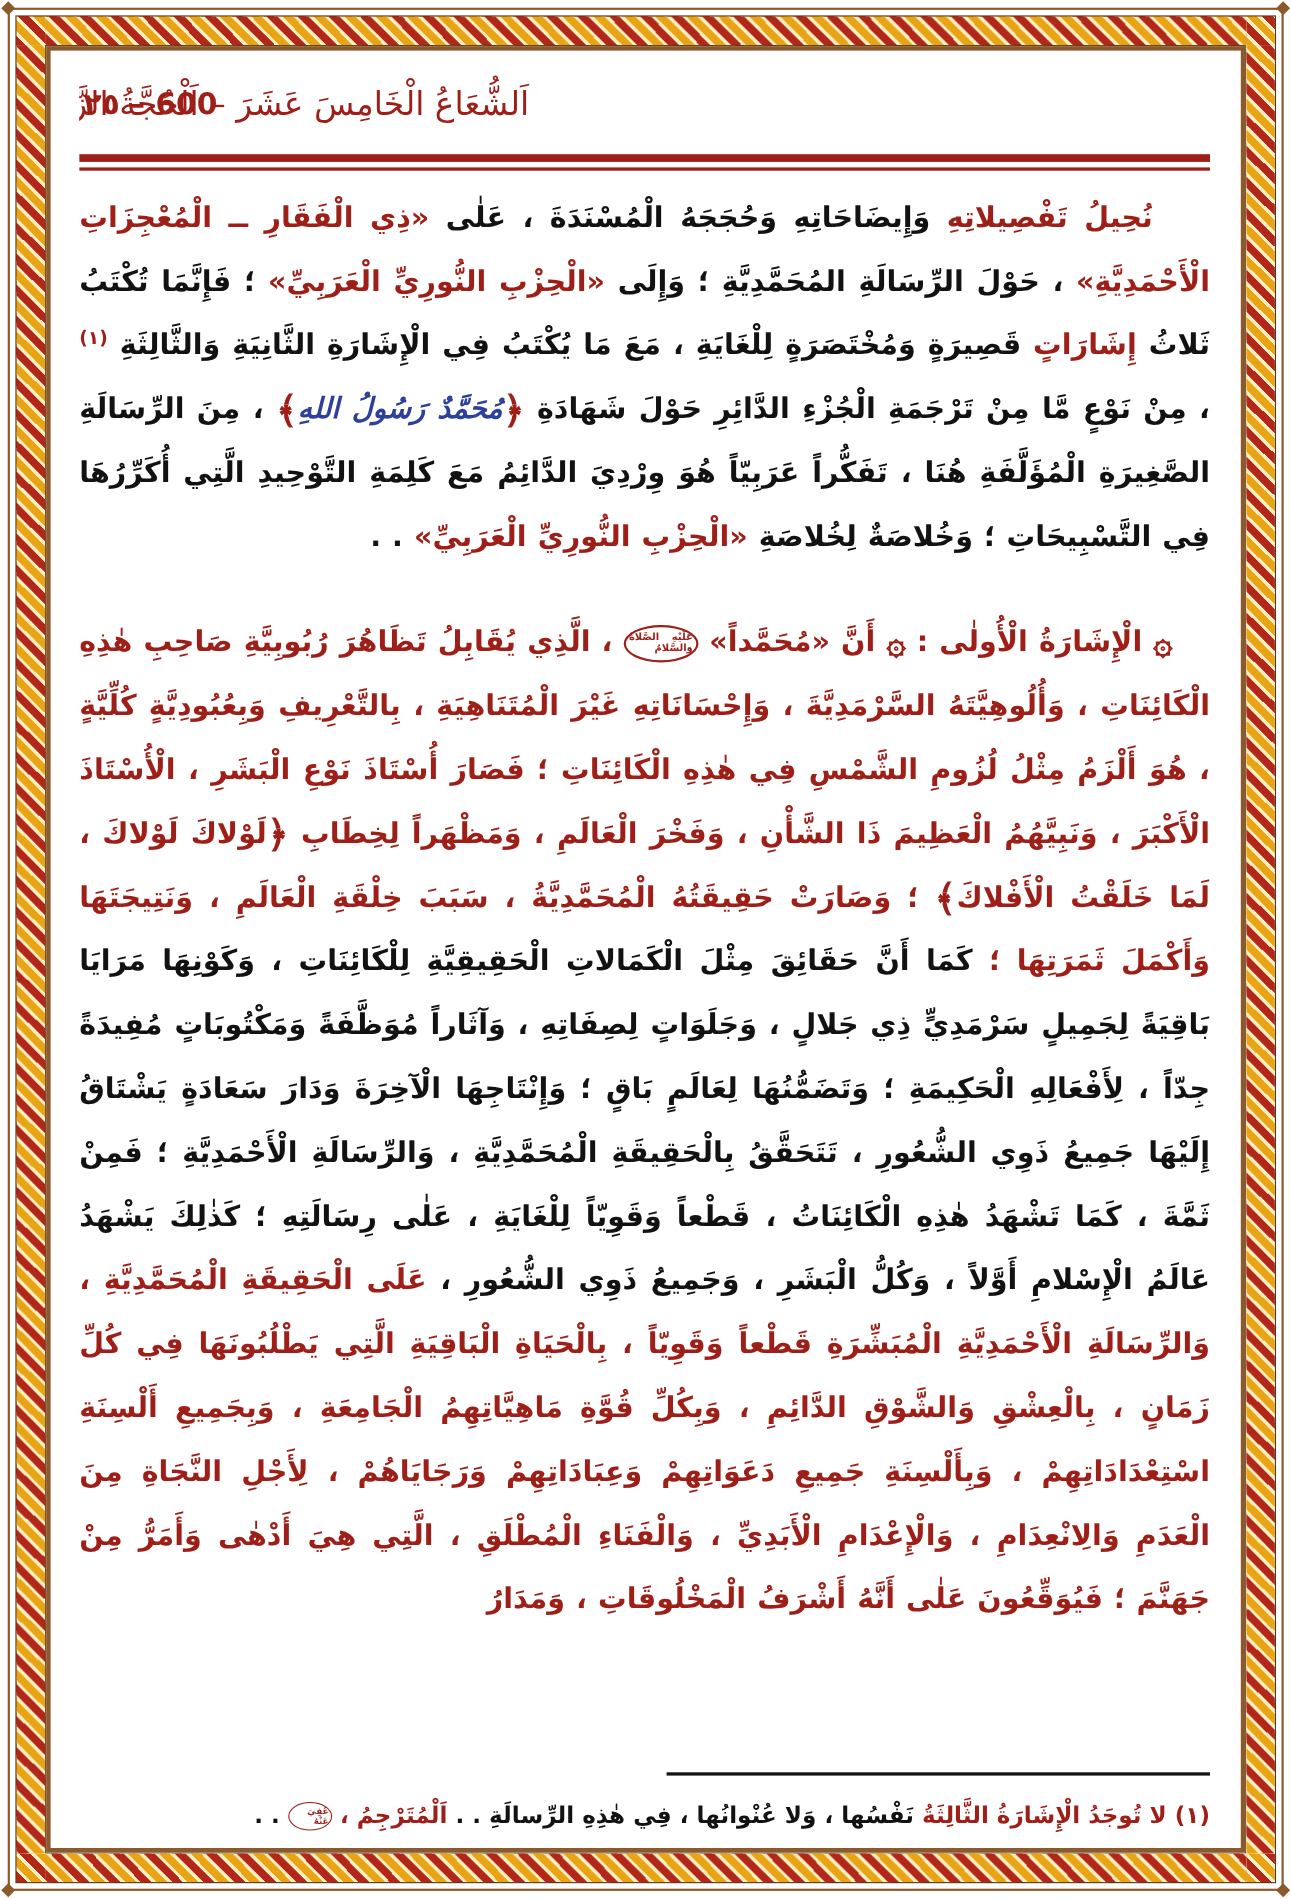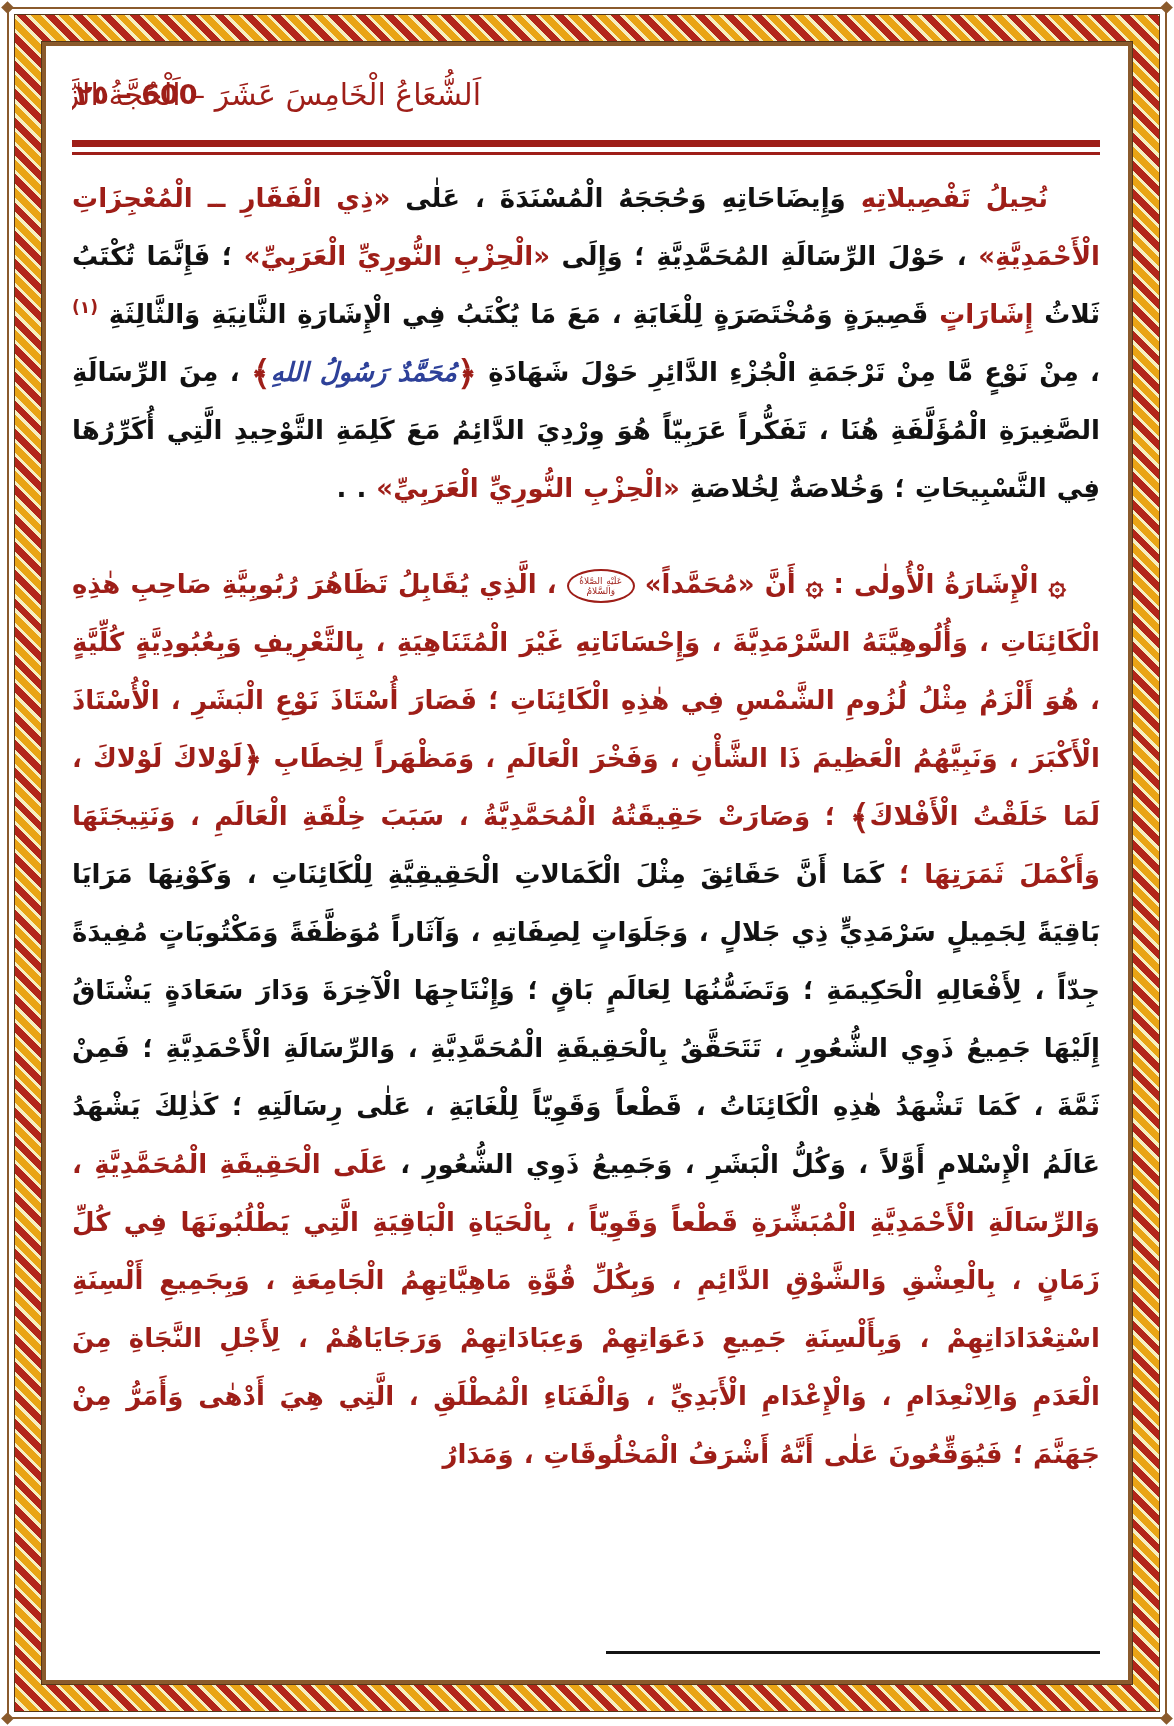--- a/index.html
+++ b/index.html
@@ -51,22 +51,22 @@
 
   .seg-black{color:var(--ink);}
   .seg-red{color:var(--red);}
   .seg-blue{color:var(--blue);font-style:italic;}
   .seg-bold{font-weight:bold;}
   .seg-sup{vertical-align:super;font-size:17px;line-height:0;}
   .seg-bracket{font-size:34px;line-height:0;vertical-align:-4px;}
   .seg-orn{font-size:30px;line-height:0;vertical-align:-2px;}
 
   .seal{
-    display:inline-block;width:58px;font-size:9px;line-height:10px;text-align:center;
-    vertical-align:middle;color:var(--red);font-weight:normal;white-space:normal;
+    display:inline-block;width:58px;font-size:9px;line-height:10px;
+    vertical-align:middle;color:var(--red);font-weight:bold;white-space:normal;
     border:2px solid var(--red);border-radius:50%;padding:5px 3px;text-indent:0;
   }
   .seal-small{width:34px;font-size:8px;line-height:9px;padding:3px 2px;border-width:1.5px;}
 
   
   .footnote{position:absolute;bottom:6px;right:0;left:0;}
   .footnote-rule{width:494px;height:3px;background:#141414;margin-bottom:16px;}
   .footnote-text{
     font-size:21px;line-height:40px;font-weight:bold;color:var(--ink);
     text-align:right;white-space:nowrap;
@@ -91,15 +91,16 @@
   </div>
 
   <div class="double-rule"></div>
 
   <p class="para para-intro"><span class="seg-red">نُحِيلُ تَفْصِيلاتِهِ</span><span class="seg-black"> وَإِيضَاحَاتِهِ وَحُجَجَهُ الْمُسْنَدَةَ ، عَلٰى </span><span class="seg-red seg-bold">«ذِي الْفَقَارِ ــ الْمُعْجِزَاتِ الْأَحْمَدِيَّةِ»</span><span class="seg-black"> ، حَوْلَ الرِّسَالَةِ المُحَمَّدِيَّةِ ؛ وَإِلَى </span><span class="seg-red seg-bold">«الْحِزْبِ النُّورِيِّ الْعَرَبِيِّ»</span><span class="seg-black"> ؛ فَإِنَّمَا تُكْتَبُ ثَلاثُ </span><span class="seg-red">إِشَارَاتٍ</span><span class="seg-black"> قَصِيرَةٍ وَمُخْتَصَرَةٍ لِلْغَايَةِ ، مَعَ مَا يُكْتَبُ فِي الْإِشَارَةِ الثَّانِيَةِ وَالثَّالِثَةِ </span><span class="seg-red seg-sup">(١)</span><span class="seg-black"> ، مِنْ نَوْعٍ مَّا مِنْ تَرْجَمَةِ الْجُزْءِ الدَّائِرِ حَوْلَ شَهَادَةِ </span><span class="seg-red seg-bracket">﴿</span><span class="seg-blue seg-bold">مُحَمَّدٌ رَسُولُ اللهِ</span><span class="seg-red seg-bracket">﴾</span><span class="seg-black"> ، مِنَ الرِّسَالَةِ الصَّغِيرَةِ الْمُؤَلَّفَةِ هُنَا ، تَفَكُّراً عَرَبِيّاً هُوَ وِرْدِيَ الدَّائِمُ مَعَ كَلِمَةِ التَّوْحِيدِ الَّتِي أُكَرِّرُهَا فِي التَّسْبِيحَاتِ ؛ وَخُلاصَةٌ لِخُلاصَةِ </span><span class="seg-red seg-bold">«الْحِزْبِ النُّورِيِّ الْعَرَبِيِّ»</span><span class="seg-black"> . .</span></p>
 
   <p class="para para-indication"><span class="seg-red seg-orn">۞</span><span class="seg-red seg-bold"> الْإِشَارَةُ الْأُولٰى : </span><span class="seg-red seg-orn">۞</span><span class="seg-red seg-bold"> أَنَّ «مُحَمَّداً» </span><span class="seal">عَلَيْهِ الصَّلاةُ وَالسَّلامُ</span><span class="seg-red"> ، الَّذِي يُقَابِلُ تَظَاهُرَ رُبُوبِيَّةِ صَاحِبِ هٰذِهِ الْكَائِنَاتِ ، وَأُلُوهِيَّتَهُ السَّرْمَدِيَّةَ ، وَإِحْسَانَاتِهِ غَيْرَ الْمُتَنَاهِيَةِ ، بِالتَّعْرِيفِ وَبِعُبُودِيَّةٍ كُلِّيَّةٍ ، هُوَ أَلْزَمُ مِثْلُ لُزُومِ الشَّمْسِ فِي هٰذِهِ الْكَائِنَاتِ ؛ فَصَارَ أُسْتَاذَ نَوْعِ الْبَشَرِ ، الْأُسْتَاذَ الْأَكْبَرَ ، وَنَبِيَّهُمُ الْعَظِيمَ ذَا الشَّأْنِ ، وَفَخْرَ الْعَالَمِ ، وَمَظْهَراً لِخِطَابِ </span><span class="seg-red seg-bracket">﴿</span><span class="seg-red seg-bold">لَوْلاكَ لَوْلاكَ ، لَمَا خَلَقْتُ الْأَفْلاكَ</span><span class="seg-red seg-bracket">﴾</span><span class="seg-red"> ؛ وَصَارَتْ حَقِيقَتُهُ الْمُحَمَّدِيَّةُ ، سَبَبَ خِلْقَةِ الْعَالَمِ ، وَنَتِيجَتَهَا وَأَكْمَلَ ثَمَرَتِهَا ؛ </span><span class="seg-black">كَمَا أَنَّ حَقَائِقَ مِثْلَ الْكَمَالاتِ الْحَقِيقِيَّةِ لِلْكَائِنَاتِ ، وَكَوْنِهَا مَرَايَا بَاقِيَةً لِجَمِيلٍ سَرْمَدِيٍّ ذِي جَلالٍ ، وَجَلَوَاتٍ لِصِفَاتِهِ ، وَآثَاراً مُوَظَّفَةً وَمَكْتُوبَاتٍ مُفِيدَةً جِدّاً ، لِأَفْعَالِهِ الْحَكِيمَةِ ؛ وَتَضَمُّنُهَا لِعَالَمٍ بَاقٍ ؛ وَإِنْتَاجِهَا الْآخِرَةَ وَدَارَ سَعَادَةٍ يَشْتَاقُ إِلَيْهَا جَمِيعُ ذَوِي الشُّعُورِ ، تَتَحَقَّقُ بِالْحَقِيقَةِ الْمُحَمَّدِيَّةِ ، وَالرِّسَالَةِ الْأَحْمَدِيَّةِ ؛ فَمِنْ ثَمَّةَ ، كَمَا تَشْهَدُ هٰذِهِ الْكَائِنَاتُ ، قَطْعاً وَقَوِيّاً لِلْغَايَةِ ، عَلٰى رِسَالَتِهِ ؛ كَذٰلِكَ يَشْهَدُ عَالَمُ الْإِسْلامِ أَوَّلاً ، وَكُلُّ الْبَشَرِ ، وَجَمِيعُ ذَوِي الشُّعُورِ ، </span><span class="seg-red seg-bold">عَلَى الْحَقِيقَةِ الْمُحَمَّدِيَّةِ ، وَالرِّسَالَةِ الْأَحْمَدِيَّةِ الْمُبَشِّرَةِ قَطْعاً وَقَوِيّاً ، بِالْحَيَاةِ الْبَاقِيَةِ الَّتِي يَطْلُبُونَهَا فِي كُلِّ زَمَانٍ ، بِالْعِشْقِ وَالشَّوْقِ الدَّائِمِ ، وَبِكُلِّ قُوَّةِ مَاهِيَّاتِهِمُ الْجَامِعَةِ ، وَبِجَمِيعِ أَلْسِنَةِ اسْتِعْدَادَاتِهِمْ ، وَبِأَلْسِنَةِ جَمِيعِ دَعَوَاتِهِمْ وَعِبَادَاتِهِمْ وَرَجَايَاهُمْ ، لِأَجْلِ النَّجَاةِ مِنَ الْعَدَمِ وَالِانْعِدَامِ ، وَالْإِعْدَامِ الْأَبَدِيِّ ، وَالْفَنَاءِ الْمُطْلَقِ ، الَّتِي هِيَ أَدْهٰى وَأَمَرُّ مِنْ جَهَنَّمَ ؛ فَيُوَقِّعُونَ عَلٰى أَنَّهُ أَشْرَفُ الْمَخْلُوقَاتِ ، وَمَدَارُ</span></p>
 
   <div class="footnote">
     <div class="footnote-rule"></div>
+    <div class="footnote-text"><span class="seg-red seg-bold">(١) لا تُوجَدُ الْإِشَارَةُ الثَّالِثَةُ </span><span class="seg-black">نَفْسُها ، وَلا عُنْوانُها ، فِي هٰذِهِ الرِّسالَةِ . . </span><span class="seg-red seg-bold">اَلْمُتَرْجِمُ ، </span><span class="seal seal-small">عُفِيَ عَنْهُ</span><span class="seg-black"> . .</span></div>
   </div>
 
 </div>
 
 </body></html>

